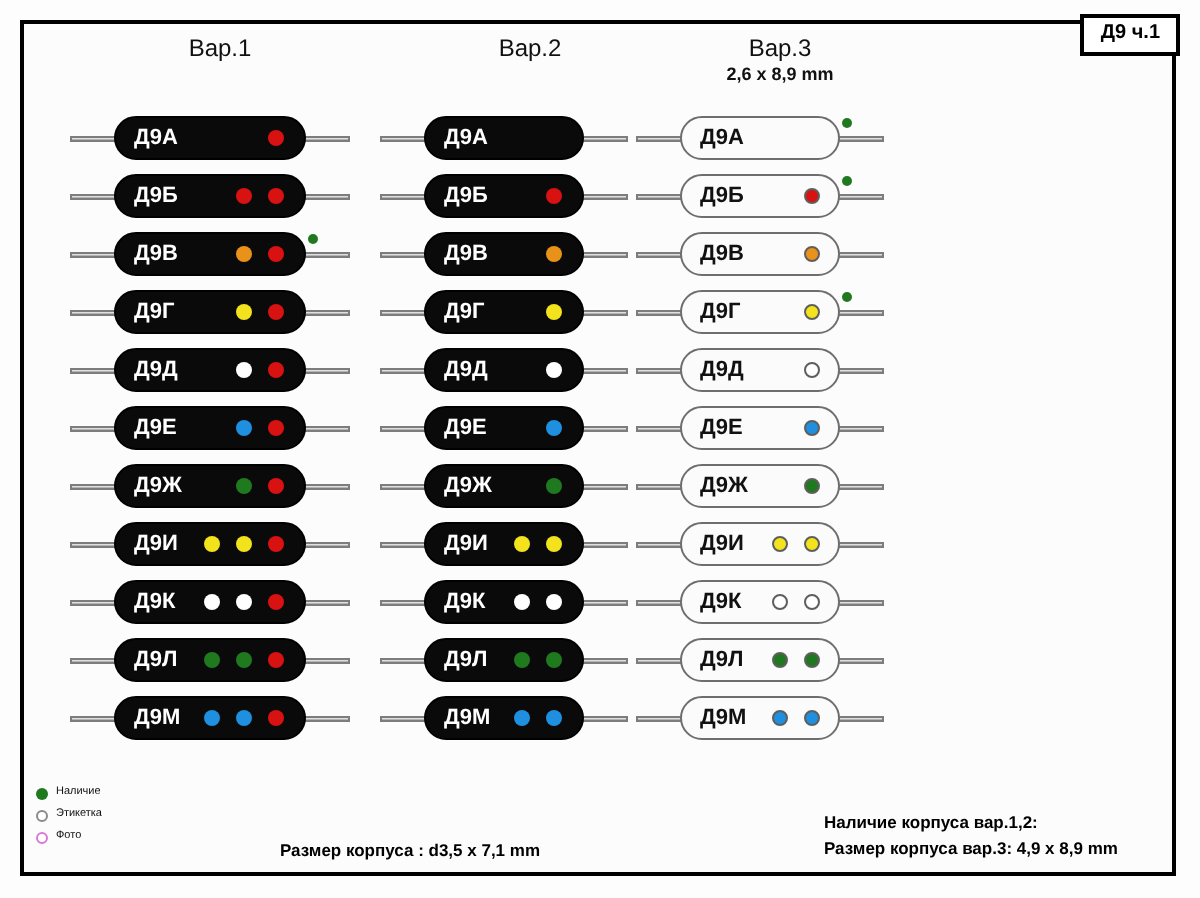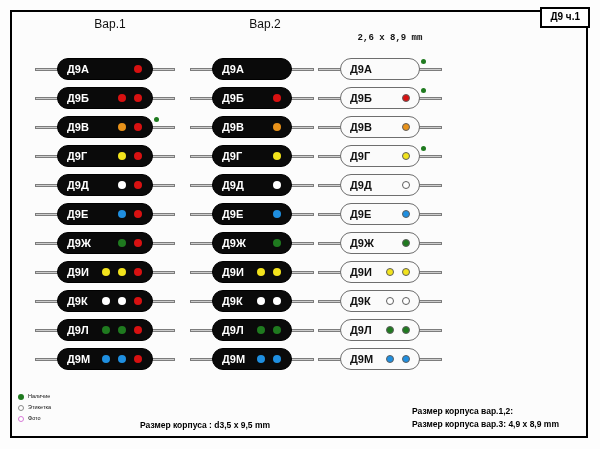--- a/index.html
+++ b/index.html
@@ -31,21 +31,21 @@
     line-height:1;
   }
   .col-head{
     position:absolute;
     text-align:center;
     font-size:12px;
     color:#111;
     line-height:1.15;
   }
   .col-head .sub{
-    font-size:9px;font-weight:bold;margin-top:15px;font-family:Liberation Mono, monospace;
+    font-size:9px;font-weight:bold;margin-top:0;
   }
   
   .part{
     position:absolute;top:0;
     height:22px;
     box-sizing:border-box;
   }
   .lead{
     position:absolute;top:10px;
     height:3px;
@@ -122,20 +122,21 @@
   <div class="corner-badge">Д9 ч.1</div>
 
   <div id="headings">
       <div class="col-head" style="left: 60px; top: 18px; width: 100px;">
         <div>Вар.1</div>
       </div>
       <div class="col-head" style="left: 215px; top: 18px; width: 100px;">
         <div>Вар.2</div>
       </div>
       <div class="col-head" style="left: 340px; top: 18px; width: 100px;">
+        <div>Вар.3</div>
         <div class="sub">2,6 x 8,9 mm</div>
       </div>
     </div>
   <div id="parts">
       <div class="part" style="left: 35px; top: 58px; width: 140px;">
         <div class="lead" style="left: 0px; width: 24px;"></div>
         <div class="lead" style="left: 116px; width: 24px;"></div>
         <div class="body dark" style="width: 96px;">
           <div class="lbl">Д9А</div>
           <div class="dot" style="right: 10px; background: rgb(216, 17, 17);"></div>
@@ -431,20 +432,20 @@
       <div class="legend-row">
         <div class="legend-dot" style="background: rgb(255, 255, 255); border: 1.5px solid rgb(138, 138, 138);"></div>
         <div class="legend-txt">Этикетка</div>
       </div>
       <div class="legend-row">
         <div class="legend-dot" style="background: rgb(255, 255, 255); border: 1.5px solid rgb(215, 122, 215);"></div>
         <div class="legend-txt">Фото</div>
       </div>
     </div>
 
-  <div class="foot-center">Размер корпуса : d3,5 x 9,5 mm</div>
+  <div class="foot-center">Размер корпуса : d3,5 x 7,1 mm</div>
 
   <div class="foot-right">
-    <div>Размер корпуса вар.1,2:</div>
+    <div>Наличие корпуса вар.1,2:</div>
     <div>Размер корпуса вар.3: 4,9 x 8,9 mm</div>
   </div>
 
 </div>
 
 </body></html>

